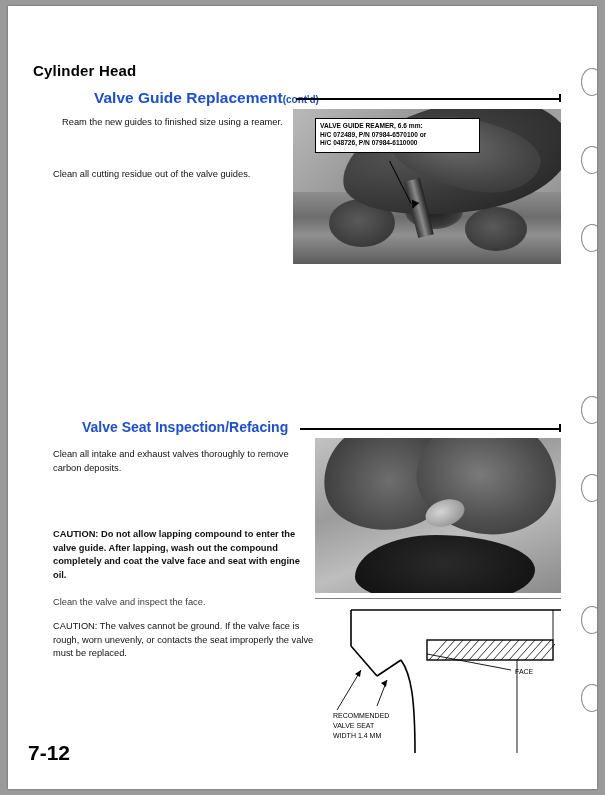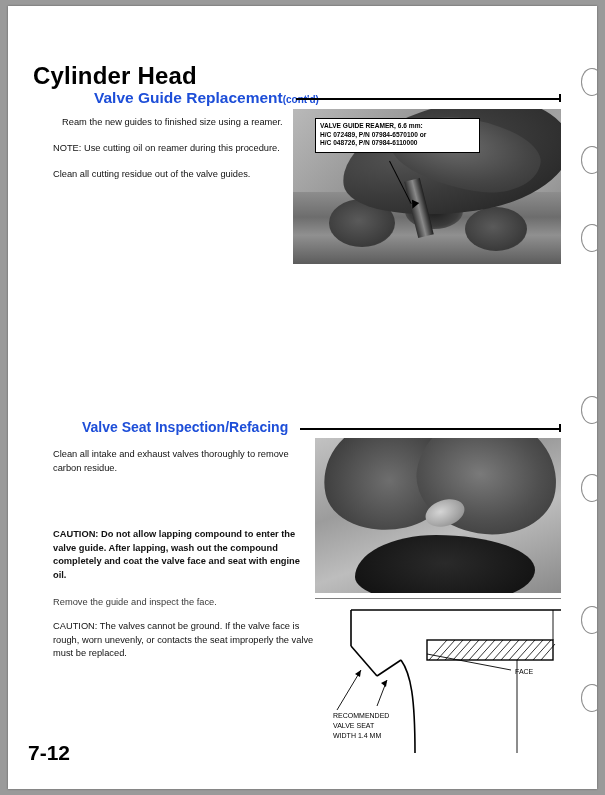--- a/index.html
+++ b/index.html
@@ -48,21 +48,21 @@
     position: absolute;
     left: 20px;
     top: 0;
     width: 545px;
     height: 783px;
   }
   .title-main {
     position: absolute;
     left: 5px;
     top: 56px;
-    font-size: 24px;
+    font-size: 15px;
     font-weight: bold;
     letter-spacing: 0.2px;
     color: #000;
   }
   .section-head {
     position: absolute;
     font-weight: bold;
     color: #1d4ed8;
     margin-left: 44px;
   }
@@ -323,21 +323,20 @@
   <div class="content">
 
     <div class="title-main">Cylinder Head</div>
 
     <div class="section-head sec1">
       <span>Valve Guide Replacement</span><span class="contd">(cont'd)</span>
     </div>
     <div class="rule1"></div>
 
     <div class="body-text b1">Ream the new guides to finished size using a reamer.</div>
-    <div class="body-text b2">NOTE: Use cutting oil on reamer during this procedure.</div>
     <div class="body-text b3">Clean all cutting residue out of the valve guides.</div>
 
     <div class="photo1">
       <div class="p1-head"></div>
       <div class="p1-bore"></div>
       <div class="p1-bore2"></div>
       <div class="p1-port"></div>
       <div class="p1-hand"></div>
       <div class="p1-hand2"></div>
       <div class="p1-tool"></div>
@@ -346,23 +345,23 @@
 H/C 048726, P/N 07984-6110000</div>
       <div class="callout1-line"></div>
       <div class="callout1-arrow"></div>
     </div>
 
     <div class="section-head sec2">
       <span>Valve Seat Inspection/Refacing</span>
     </div>
     <div class="rule2"></div>
 
-    <div class="body-text c1">Clean all intake and exhaust valves thoroughly to remove carbon residue.</div>
+    <div class="body-text c1">Clean all intake and exhaust valves thoroughly to remove carbon deposits.</div>
     <div class="body-text c3">CAUTION: Do not allow lapping compound to enter the valve guide. After lapping, wash out the compound completely and coat the valve face and seat with engine oil.</div>
-    <div class="body-text c4">Remove the guide and inspect the face.</div>
+    <div class="body-text c4">Clean the valve and inspect the face.</div>
     <div class="body-text c5">CAUTION:  The valves cannot be ground. If the valve face is rough, worn unevenly, or contacts the seat improperly the valve must be replaced.</div>
 
     <div class="photo2">
       <div class="p2-dark"></div>
       <div class="p2-h1"></div>
       <div class="p2-h2"></div>
       <div class="p2-part"></div>
     </div>
 
     <div class="drawing">

